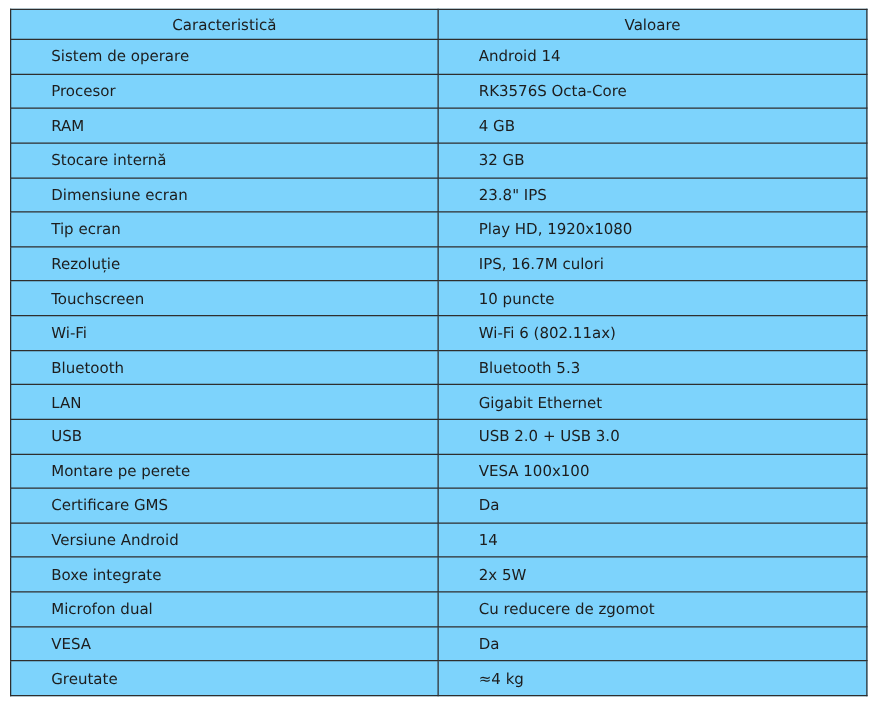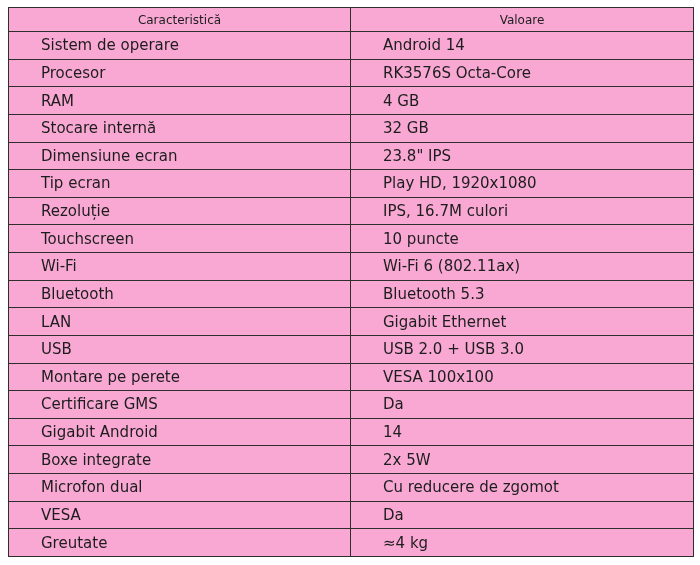--- a/index.html
+++ b/index.html
@@ -18,36 +18,36 @@
     background: #ffffff;
   }
   table.spec-table {
     position: absolute;
     left: 8px;
     top: 7px;
     width: 685px;
     height: 550px;
     border-collapse: collapse;
     table-layout: fixed;
-    background: #f9a8d4;
+    background: #7dd3fc;
   }
   table.spec-table, table.spec-table th, table.spec-table td {
     border: 1.5px solid #2e2e2e;
   }
   table.spec-table th {
     font-weight: normal;
     font-size: 12px;
     color: #1d1d1d;
     text-align: center;
     vertical-align: middle;
     padding: 0;
     height: 23px;
   }
   table.spec-table td {
-    font-size: 15px;
+    font-size: 12px;
     color: #1d1d1d;
     text-align: left;
     vertical-align: middle;
     padding: 0 6px 0 32px;
     height: 23px;
     white-space: nowrap;
     overflow: hidden;
   }
   col.col-feature { width: 342px; }
   col.col-value   { width: 343px; }
@@ -134,21 +134,21 @@
     <td>VESA 100x100</td>
   </tr>
 
   <tr>
     <td>Certificare GMS</td>
     <td>Da</td>
   </tr>
 
 
   <tr>
-    <td>Gigabit Android</td>
+    <td>Versiune Android</td>
     <td>14</td>
   </tr>
 
 
   <tr>
     <td>Boxe integrate</td>
     <td>2x 5W</td>
   </tr>
 
   <tr>

